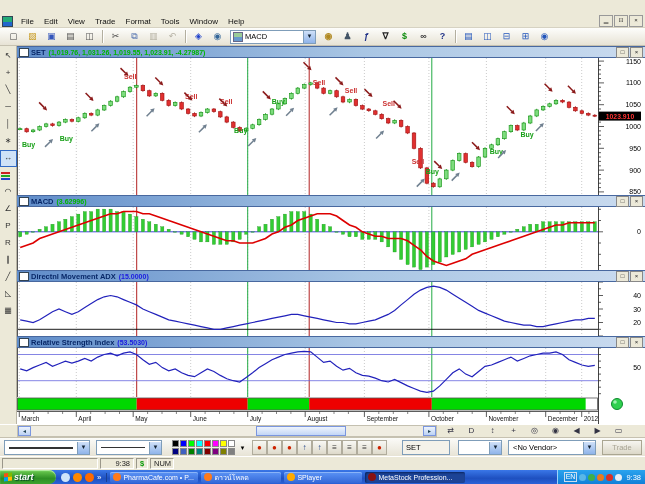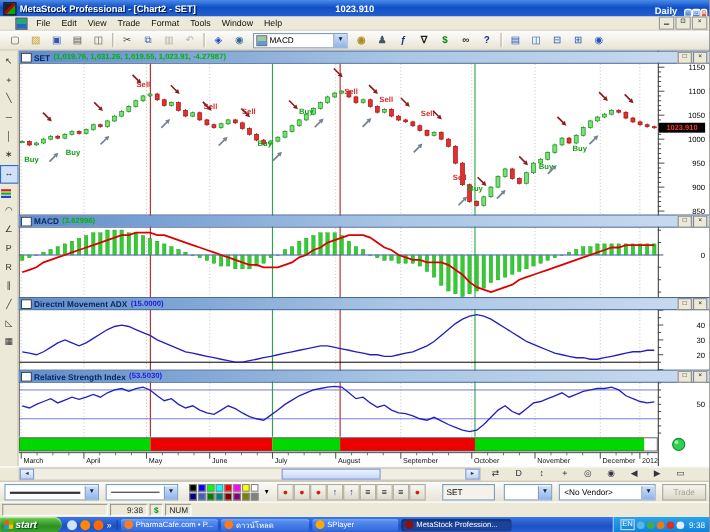--- a/index.html
+++ b/index.html
@@ -12,21 +12,21 @@
   .appicon{width:10px;height:10px;background:linear-gradient(135deg,#222 40%,#b00 40%,#b00 60%,#0a0 60%);border:1px solid #111;}
   .ttl{font-size:8.5px;font-weight:bold;white-space:nowrap;text-shadow:1px 1px 0 #013;}
   .tprice{position:absolute;left:50%;transform:translateX(-50%);font-size:8.5px;font-weight:bold;}
   .tright{position:absolute;right:2px;top:1px;display:flex;align-items:center;gap:2px;}
   .periodicity{font-size:8.5px;font-weight:bold;margin-right:4px;}
   .wbtn{width:13px;height:12px;border:1px solid #fff;border-radius:2px;
     background:linear-gradient(#9cc2f8,#2d63c8);font-size:7px;line-height:10px;text-align:center;color:#fff;}
   .wbtn.close{background:linear-gradient(#f0a088,#d03a18);}
   
   .menubar{position:absolute;left:0;top:15px;width:645px;height:13px;background:#ece9d8;
-    display:flex;align-items:center;font-size:8px;color:#111;border-bottom:1px solid #d6d2c2;box-sizing:border-box;padding-left:12px;}
+    display:flex;align-items:center;font-size:8px;color:#111;border-bottom:1px solid #d6d2c2;box-sizing:border-box;}
   .chart-ico{width:9px;height:9px;margin:0 3px 0 2px;background:linear-gradient(180deg,#2a7 50%,#26c 50%);border:1px solid #345;}
   .menu-item{padding:0 5px;}
   .mdi{position:absolute;right:2px;display:flex;gap:1px;}
   .mdibtn{width:12px;height:10px;border:1px solid #999;background:#ece9d8;font-size:6px;line-height:8px;text-align:center;color:#222;}
   
   .toolbar{position:absolute;left:0;top:28px;width:645px;height:18px;
     background:linear-gradient(#fdfdfb,#e7e3d5);display:flex;align-items:center;
     padding-left:4px;box-sizing:border-box;border-bottom:1px solid #c6c1b0;}
   .tbtn{width:17px;height:15px;font-size:9px;line-height:14px;text-align:center;border:1px solid transparent;}
   .tbtn.dis{color:#b5b1a3 !important;}
@@ -103,29 +103,20 @@
     align-items:center;gap:2px;padding:0 4px 0 6px;border-left:1px solid #9cd2fa;}
   .lang{color:#fff;font-size:7px;border:1px solid #cde;padding:0 1px;line-height:8px;}
   .trayic{width:7px;height:7px;border-radius:50%;}
   .time{color:#fff;font-size:7.5px;margin-left:2px;}
 </style>
 </head>
 <body>
 
 <div id="screen">
 
-  <div class="titlebar">
-    <span class="appicon"></span>
-    <span class="ttl">MetaStock Professional - [Chart2 - SET]</span>
-    <span class="tprice">1023.910</span>
-    <span class="tright">
-      <span class="periodicity">Daily</span>
-      <span id="winbtns"><span class="wbtn">▁</span><span class="wbtn">⊡</span><span class="wbtn close">×</span></span>
-    </span>
-  </div>
 
   <div class="menubar">
     <span class="chart-ico"></span>
     <span id="menuitems" style="display:flex;">
         <span class="menu-item">File</span>
         <span class="menu-item">Edit</span>
         <span class="menu-item">View</span>
         <span class="menu-item">Trade</span>
         <span class="menu-item">Format</span>
         <span class="menu-item">Tools</span>

